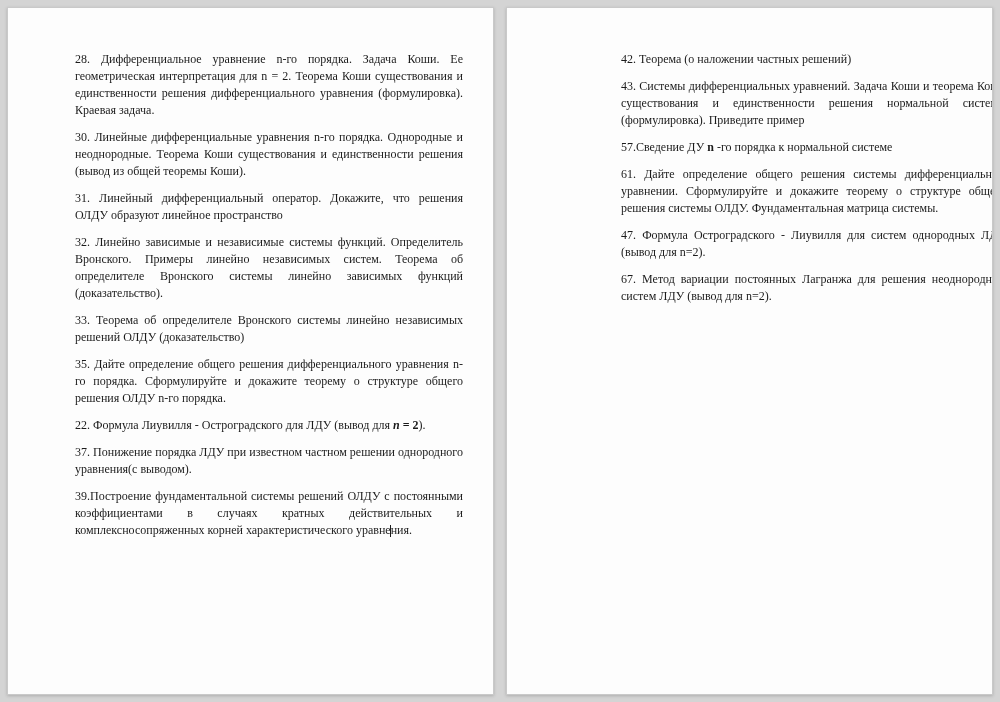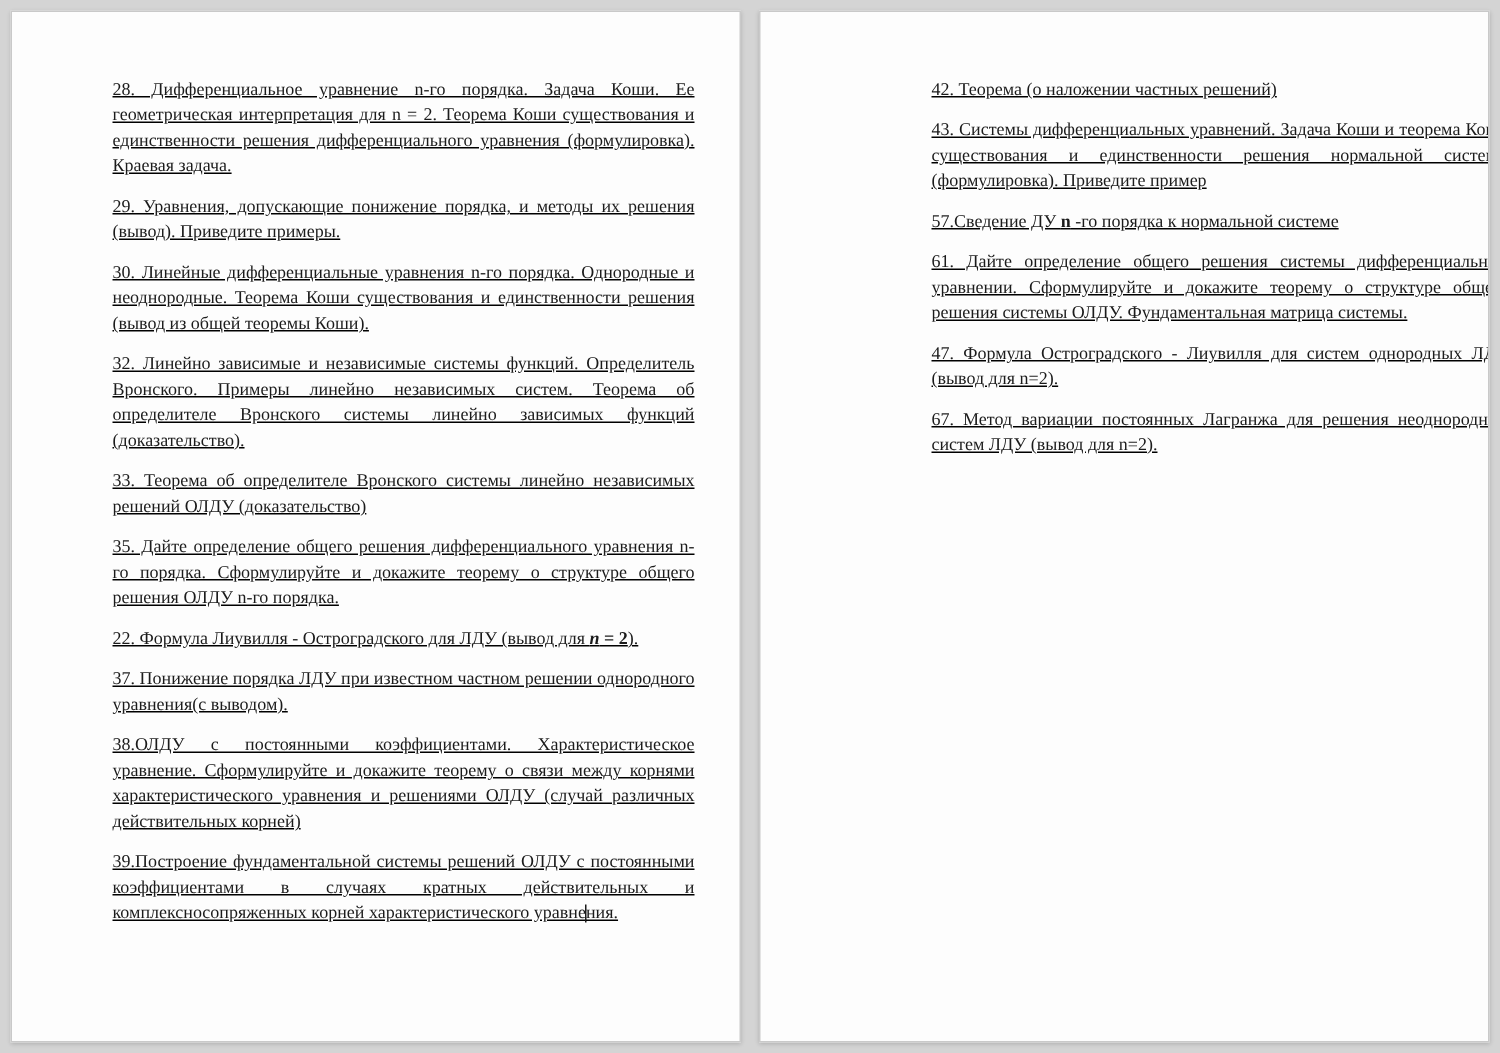--- a/index.html
+++ b/index.html
@@ -11,21 +11,20 @@
     font-family: "Liberation Serif", "DejaVu Serif", serif;
     overflow: hidden;
   }
   .spread {
     display: flex;
     gap: 12px;
     padding: 7px;
     box-sizing: border-box;
     width: 1000px;
     height: 612px;
-    text-decoration: underline;
   }
   .page {
     width: 487px;
     height: 688px;
     background: #fdfdfd;
     border: 1px solid #c9c9c9;
     box-sizing: border-box;
     box-shadow: 0 1px 3px rgba(0,0,0,0.18);
     overflow: hidden;
   }
@@ -56,28 +55,27 @@
     margin: 0 0 0 -1px;
   }
 </style>
 </head>
 <body style="background: rgb(212, 212, 212);">
 
 <div class="spread">
   <div class="page page-1" style="background: rgb(253, 253, 253);">
     <div class="page-content" style="color: rgb(27, 27, 27);">
         <p><span>28. Дифференциальное уравнение n-го порядка. Задача Коши. Ее геометрическая интерпретация для n = 2. Теорема Коши существования и единственности решения дифференциального уравнения (формулировка). Краевая задача.</span></p>
-        <p><span>29. Уравнения, допускающие понижение порядка, и методы их решения (вывод). Приведите примеры.</span></p>
         <p><span>30. Линейные дифференциальные уравнения n-го порядка. Однородные и неоднородные. Теорема Коши существования и единственности решения (вывод из общей теоремы Коши).</span></p>
+        <p><span>31. Линейный дифференциальный оператор. Докажите, что решения ОЛДУ образуют линейное пространство</span></p>
         <p><span>32. Линейно зависимые и независимые системы функций. Определитель Вронского. Примеры линейно независимых систем. Теорема об определителе Вронского системы линейно зависимых функций (доказательство).</span></p>
         <p><span>33. Теорема об определителе Вронского системы линейно независимых решений ОЛДУ (доказательство)</span></p>
         <p><span>35. Дайте определение общего решения дифференциального уравнения n-го порядка. Сформулируйте и докажите теорему о структуре общего решения ОЛДУ n-го порядка.</span></p>
         <p><span>22. Формула Лиувилля - Остроградского для ЛДУ (вывод для </span><span class="seg-b seg-i">n</span><span class="seg-b"> = 2</span><span>).</span></p>
         <p><span>37. Понижение порядка ЛДУ при известном частном решении однородного уравнения(с выводом).</span></p>
-        <p><span>38.ОЛДУ с постоянными коэффициентами. Характеристическое уравнение. Сформулируйте и докажите теорему о связи между корнями характеристического уравнения и решениями ОЛДУ (случай различных действительных корней)</span></p>
         <p><span>39.Построение фундаментальной системы решений ОЛДУ с постоянными коэффициентами в случаях кратных действительных и комплексносопряженных корней характеристического уравне</span><span class="caret"></span><span>ния.</span></p>
       </div>
   </div>
   <div class="page page-2" style="background: rgb(253, 253, 253);">
     <div class="page-content" style="color: rgb(27, 27, 27); margin-left: 44px;">
         <p><span>42. Теорема (о наложении частных решений)</span></p>
         <p><span>43. Системы дифференциальных уравнений. Задача Коши и теорема Коши существования и единственности решения нормальной системы (формулировка). Приведите пример</span></p>
         <p><span>57.Сведение ДУ </span><span class="seg-b">n</span><span> -го порядка к нормальной системе</span></p>
         <p><span>61. Дайте определение общего решения системы дифференциальных уравнении. Сформулируйте и докажите теорему о структуре общего решения системы ОЛДУ. Фундаментальная матрица системы.</span></p>
         <p><span>47. Формула Остроградского - Лиувилля для систем однородных ЛДУ (вывод для n=2).</span></p>

